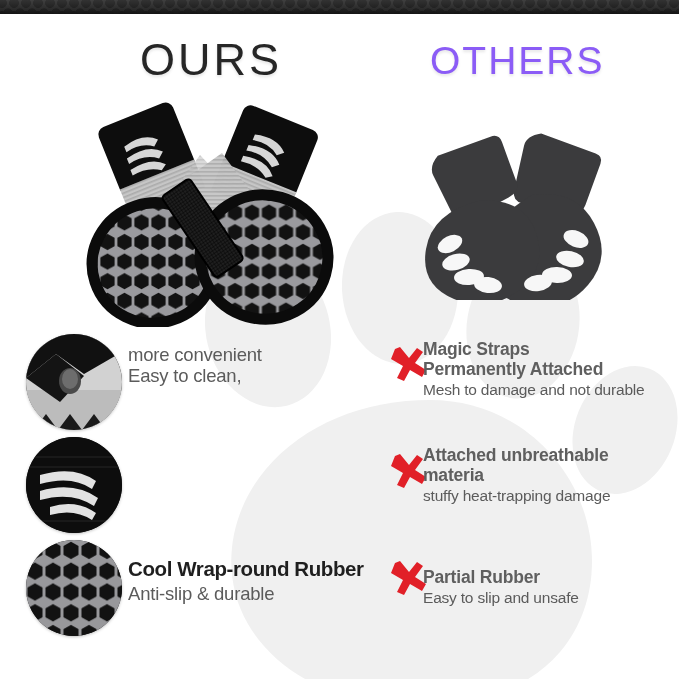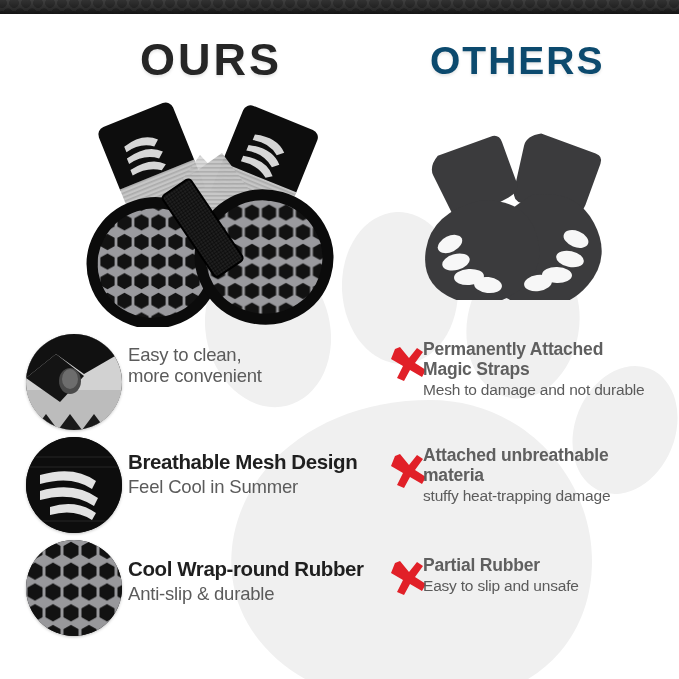--- a/index.html
+++ b/index.html
@@ -32,26 +32,26 @@
   .topband .sheen{position:absolute;left:0;top:0;width:100%;height:100%;
     background:linear-gradient(180deg,rgba(255,255,255,.10),rgba(0,0,0,.25));}
 
   
   .paw{position:absolute;left:0;top:0;width:679px;height:679px;pointer-events:none;}
 
   
   .headers{position:absolute;left:0;top:34px;width:679px;height:58px;}
   .hdr{
     position:absolute;top:0;
-    font-weight:bold;font-size:45px;letter-spacing:1px;
+    font-weight:normal;font-size:45px;letter-spacing:1px;
     text-shadow:0 2px 3px rgba(0,0,0,.10);
     white-space:nowrap;
   }
   .hdr-ours{left:140px;color:#262626;letter-spacing:3px;}
-  .hdr-others{left:430px;color:#0c4a6e;font-size:39px;letter-spacing:2px;top:5px;}
+  .hdr-others{left:430px;color:#8b5cf6;font-size:39px;letter-spacing:2px;top:5px;}
 
   
   .hero-ours{position:absolute;left:82px;top:95px;width:258px;height:232px;}
   .hero-others{position:absolute;left:420px;top:125px;width:200px;height:175px;}
 
   
   .rows{position:absolute;left:0;top:330px;width:679px;}
   .row{position:relative;height:105px;}
   .thumb{
     position:absolute;left:26px;top:4px;width:96px;height:96px;border-radius:50%;
@@ -86,21 +86,21 @@
   #row-1 .lefttext{top:12px;}
   #row-1 .xmark{top:14px;}
   #row-1 .righttext{top:10px;}
 
   #row-2 .lefttext{top:18px;}
   #row-2 .xmark{top:18px;}
   #row-2 .righttext{top:13px;}
 
   #row-3 .lefttext{top:22px;}
   #row-3 .xmark{top:22px;}
-  #row-3 .righttext{top:20px;}
+  #row-3 .righttext{top:32px;}
   #row-1{height:103px;}
   #row-2{height:103px;}
 </style>
 </head>
 <body>
 
 <div id="page">
 
   <svg class="paw" viewBox="0 0 679 679">
     <g fill="#f0f0f0">
@@ -247,54 +247,50 @@
           <ellipse cx="44" cy="45" rx="8" ry="10" fill="#6d6d6d"></ellipse>
           <g fill="#1a1a1a">
             <polygon points="8,96 20,80 32,96"></polygon>
             <polygon points="32,96 44,80 56,96"></polygon>
             <polygon points="56,96 68,80 80,96"></polygon>
           </g>
         </svg>
       </div>
       <div class="lefttext">
         <div class="l-sub">
+          <div>more convenient</div>
           <div>Easy to clean,</div>
-          <div>more convenient</div>
         </div>
       </div>
       <svg class="xmark" viewBox="0 0 40 40">
         <path d="M7 5 L12 3 L21 14 L29 4 L35 8 L27 19 L38 26 L34 33 L22 26 L16 37 L9 34 L15 22 L3 15 z" fill="#E12028"></path>
       </svg>
       <div class="righttext">
         <div class="r-title">
+          <div>Magic Straps</div>
           <div>Permanently Attached</div>
-          <div>Magic Straps</div>
         </div>
         <div class="r-sub">Mesh to damage and not durable</div>
       </div>
     </div>
 
     <div class="row" id="row-2">
       <div class="thumb">
         <svg width="96" height="96" viewBox="0 0 96 96">
           <rect width="96" height="96" fill="#0d0d0d"></rect>
           <g fill="#e2e2e2">
             <path d="M14 38 q34 -10 56 6 l-4 8 q-20 -14 -52 -5 z"></path>
             <path d="M14 54 q34 -10 58 7 l-4 8 q-22 -15 -54 -6 z"></path>
             <path d="M24 70 q26 -8 46 6 l-4 7 q-18 -12 -42 -5 z"></path>
           </g>
           <g stroke="#888" stroke-width="0.6" opacity=".35">
             <path d="M0 20 H96 M0 30 H96 M0 84 H96"></path>
           </g>
         </svg>
       </div>
-      <div class="lefttext">
-        <div class="l-title">Breathable Mesh Design</div>
-        <div class="l-sub">Feel Cool in Summer</div>
-      </div>
       <svg class="xmark" viewBox="0 0 40 40">
         <path d="M7 5 L12 3 L21 14 L29 4 L35 8 L27 19 L38 26 L34 33 L22 26 L16 37 L9 34 L15 22 L3 15 z" fill="#E12028"></path>
       </svg>
       <div class="righttext">
         <div class="r-title">
           <div>Attached unbreathable</div>
           <div>materia</div>
         </div>
         <div class="r-sub">stuffy heat-trapping damage</div>
       </div>

